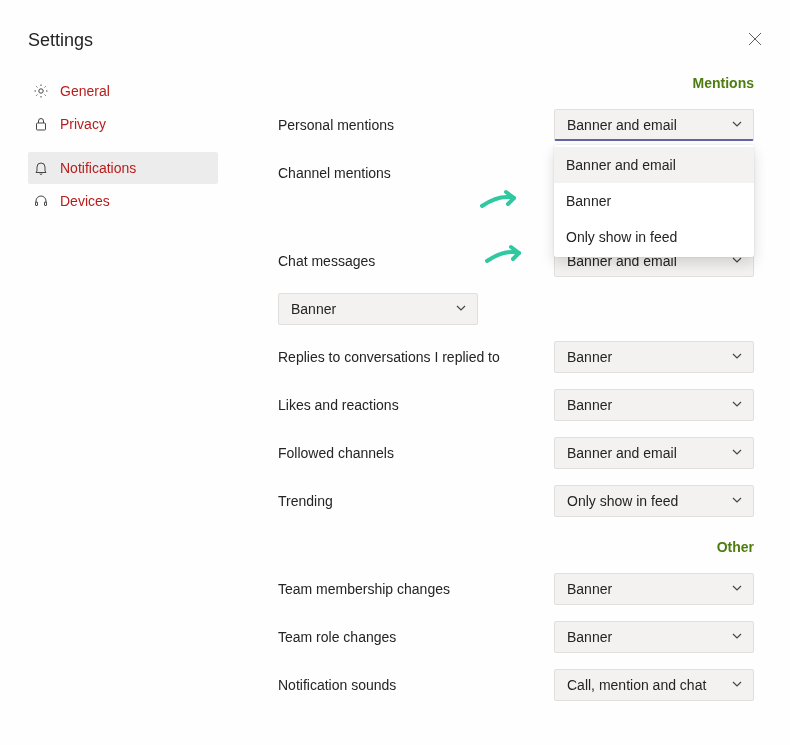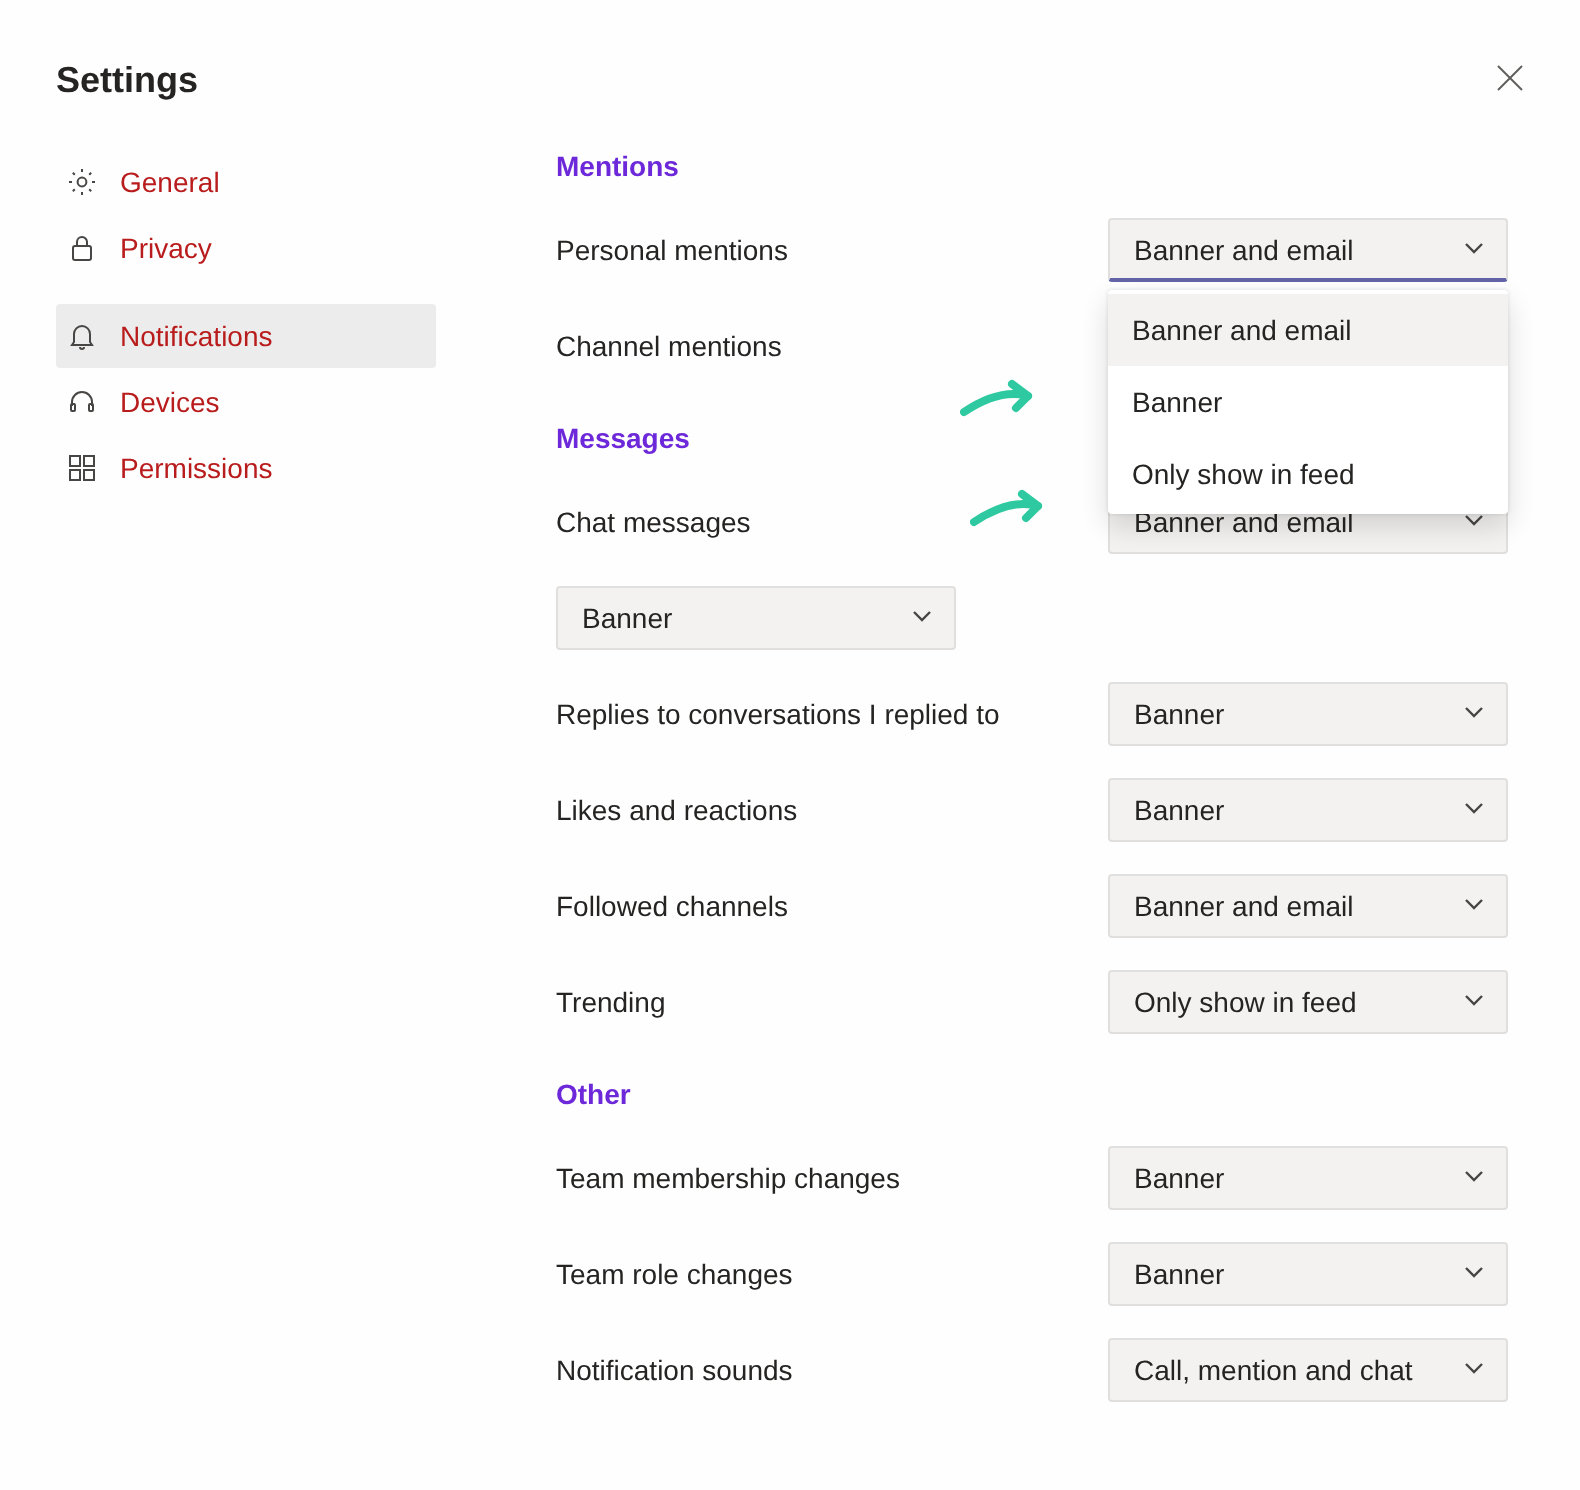--- a/index.html
+++ b/index.html
@@ -17,21 +17,21 @@
       padding: 28px 24px 0 28px;
     }
     .header {
       display: flex;
       justify-content: space-between;
       align-items: center;
       margin-bottom: 22px;
     }
     .header-title {
       font-size: 18px;
-      font-weight: 700;
+      font-weight: 400;
     }
     .close-btn {
       background: none;
       border: none;
       cursor: pointer;
       color: #605e5c;
       padding: 4px;
     }
     .content {
       display: flex;
@@ -70,21 +70,22 @@
       padding-left: 60px;
       padding-right: 12px;
     }
     .section {
       margin-bottom: 22px;
     }
     .section-heading {
       font-size: 14px;
       font-weight: 700;
       margin-bottom: 18px;
-      color: #6d28d9;
+      color: #4d7c0f;
+      text-align: right;
     }
     .setting-row {
       display: flex;
       align-items: center;
       justify-content: space-between;
       margin-bottom: 16px;
       min-height: 32px;
     }
     .setting-label {
       font-size: 14px;
@@ -185,31 +186,20 @@
       <span class="icon">
         <svg width="16" height="16" viewBox="0 0 16 16" fill="none" stroke="currentColor" stroke-width="1">
           <path d="M3 10V8a5 5 0 0 1 10 0v2"></path>
           <rect x="2.5" y="9" width="2" height="3.5" rx="0.5"></rect>
           <rect x="11.5" y="9" width="2" height="3.5" rx="0.5"></rect>
         </svg>
       </span>
       <span class="sidebar-item-label">Devices</span>
     </div>
 
-    <div class="sidebar-item">
-      <span class="icon">
-        <svg width="16" height="16" viewBox="0 0 16 16" fill="none" stroke="currentColor" stroke-width="1">
-          <rect x="2" y="2" width="5" height="5"></rect>
-            <rect x="9" y="2" width="5" height="5"></rect>
-          <rect x="2" y="9" width="5" height="5"></rect>
-            <rect x="9" y="9" width="5" height="5"></rect>
-        </svg>
-      </span>
-      <span class="sidebar-item-label">Permissions</span>
-    </div>
   </div>
 
   <div class="main">
 
     <div class="section">
       <div class="section-heading">Mentions</div>
 
       <div class="setting-row" style="position:relative;margin-top:12px;">
         <span class="setting-label">Personal mentions</span>
         <div class="dropdown open">

